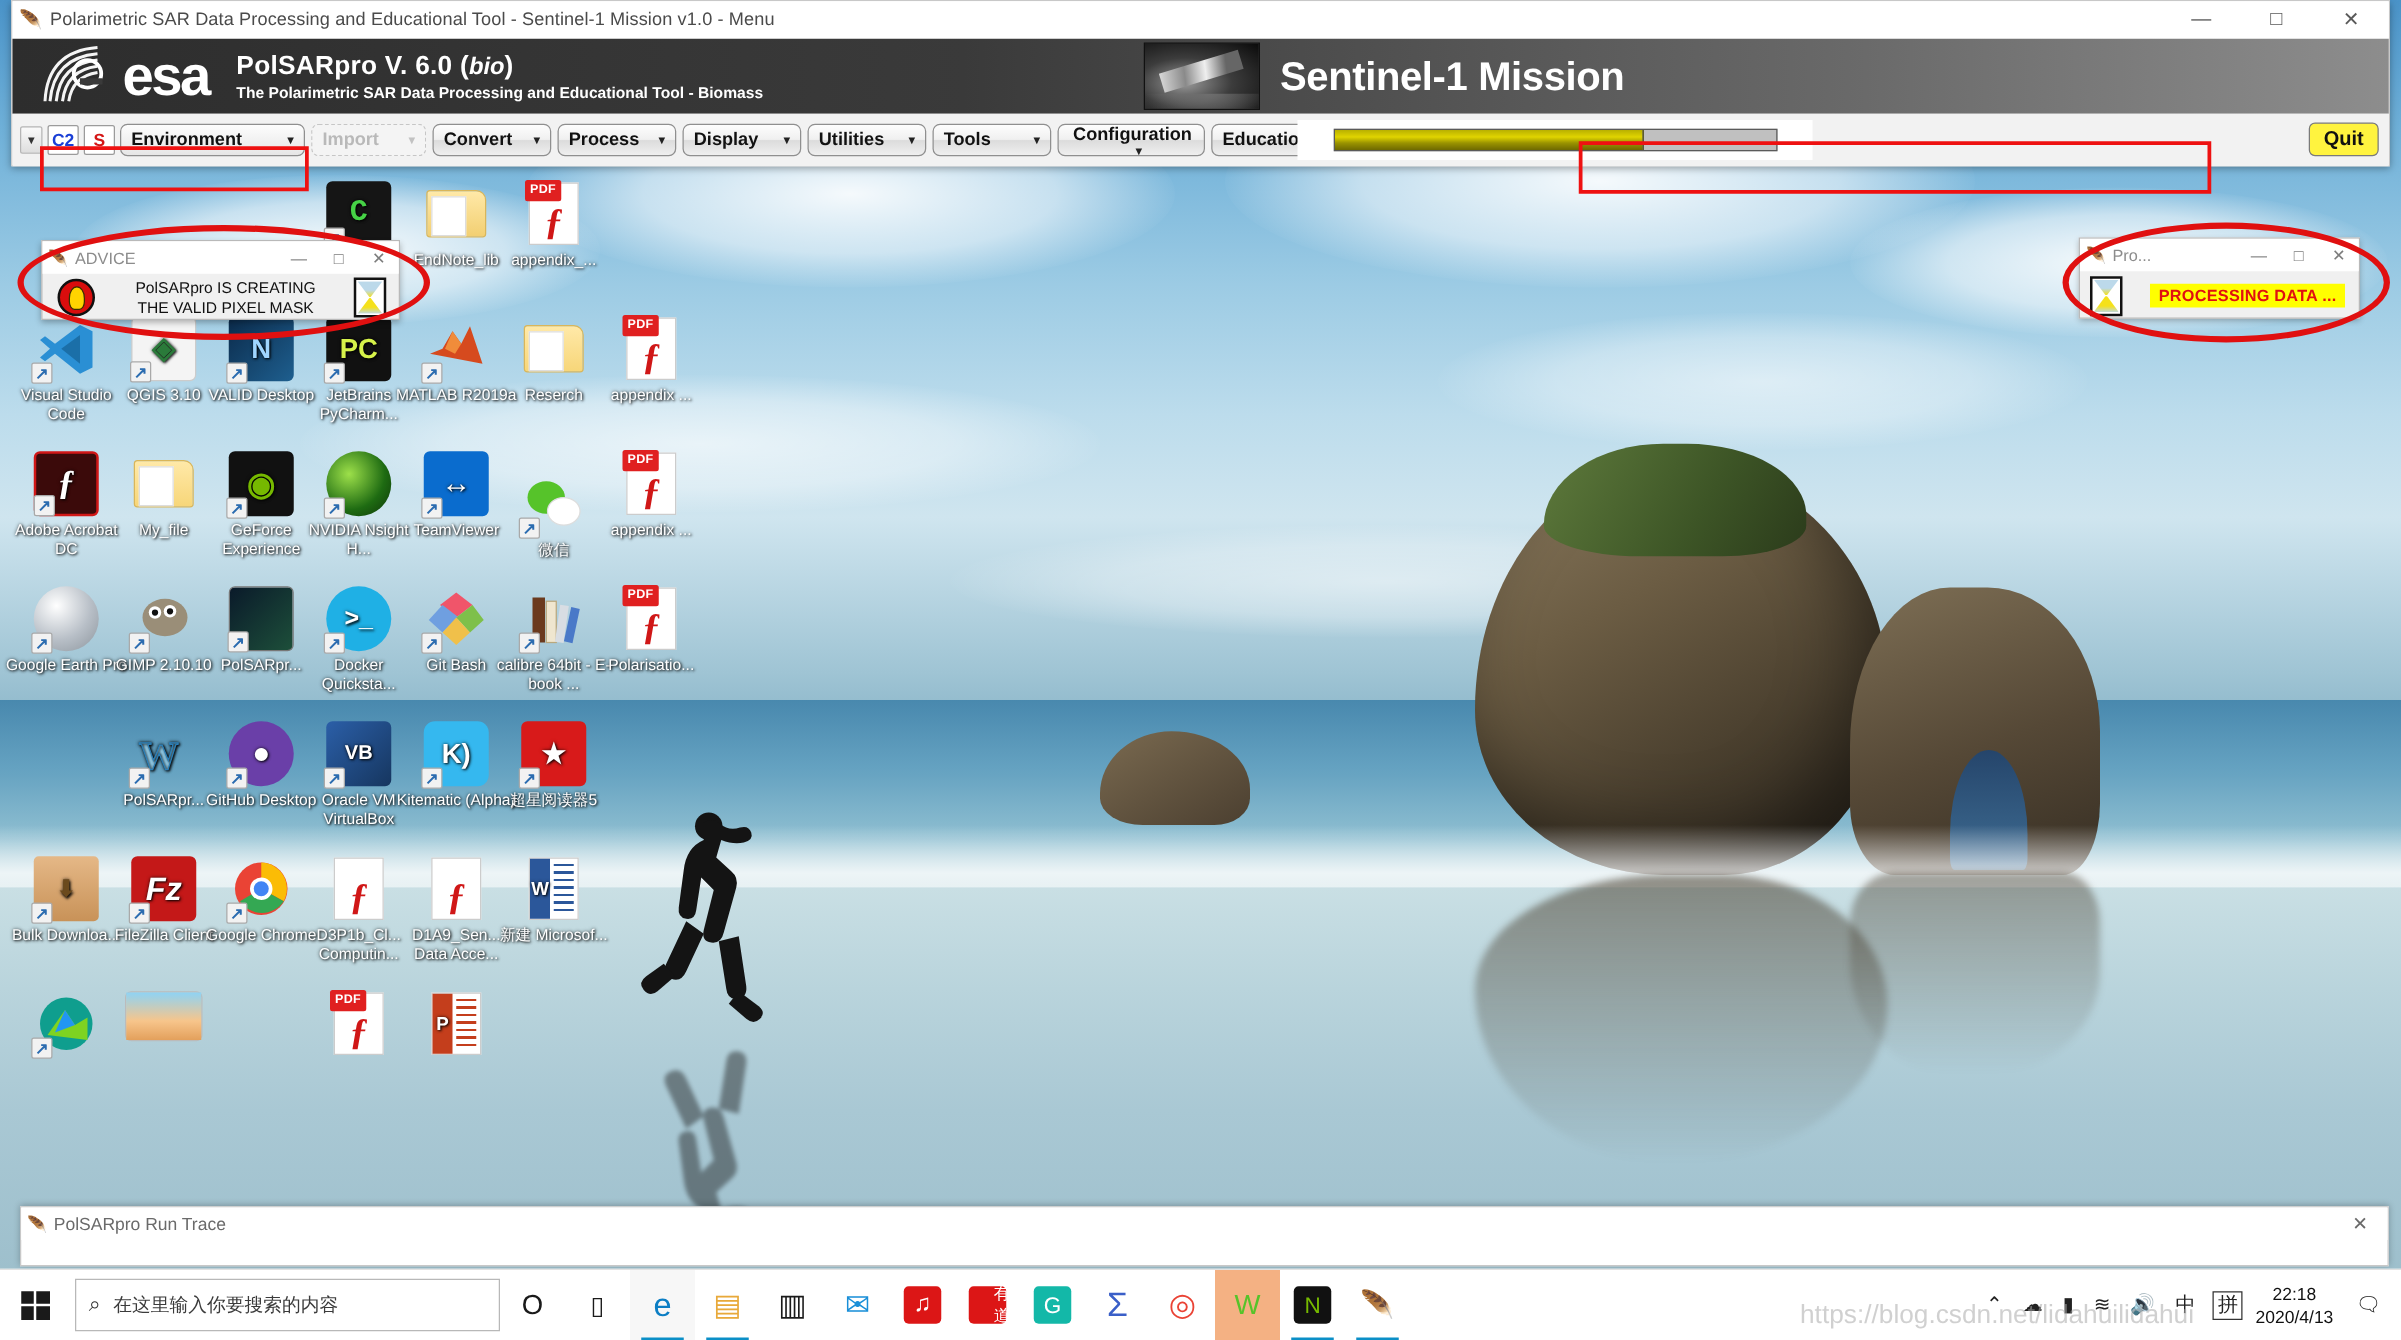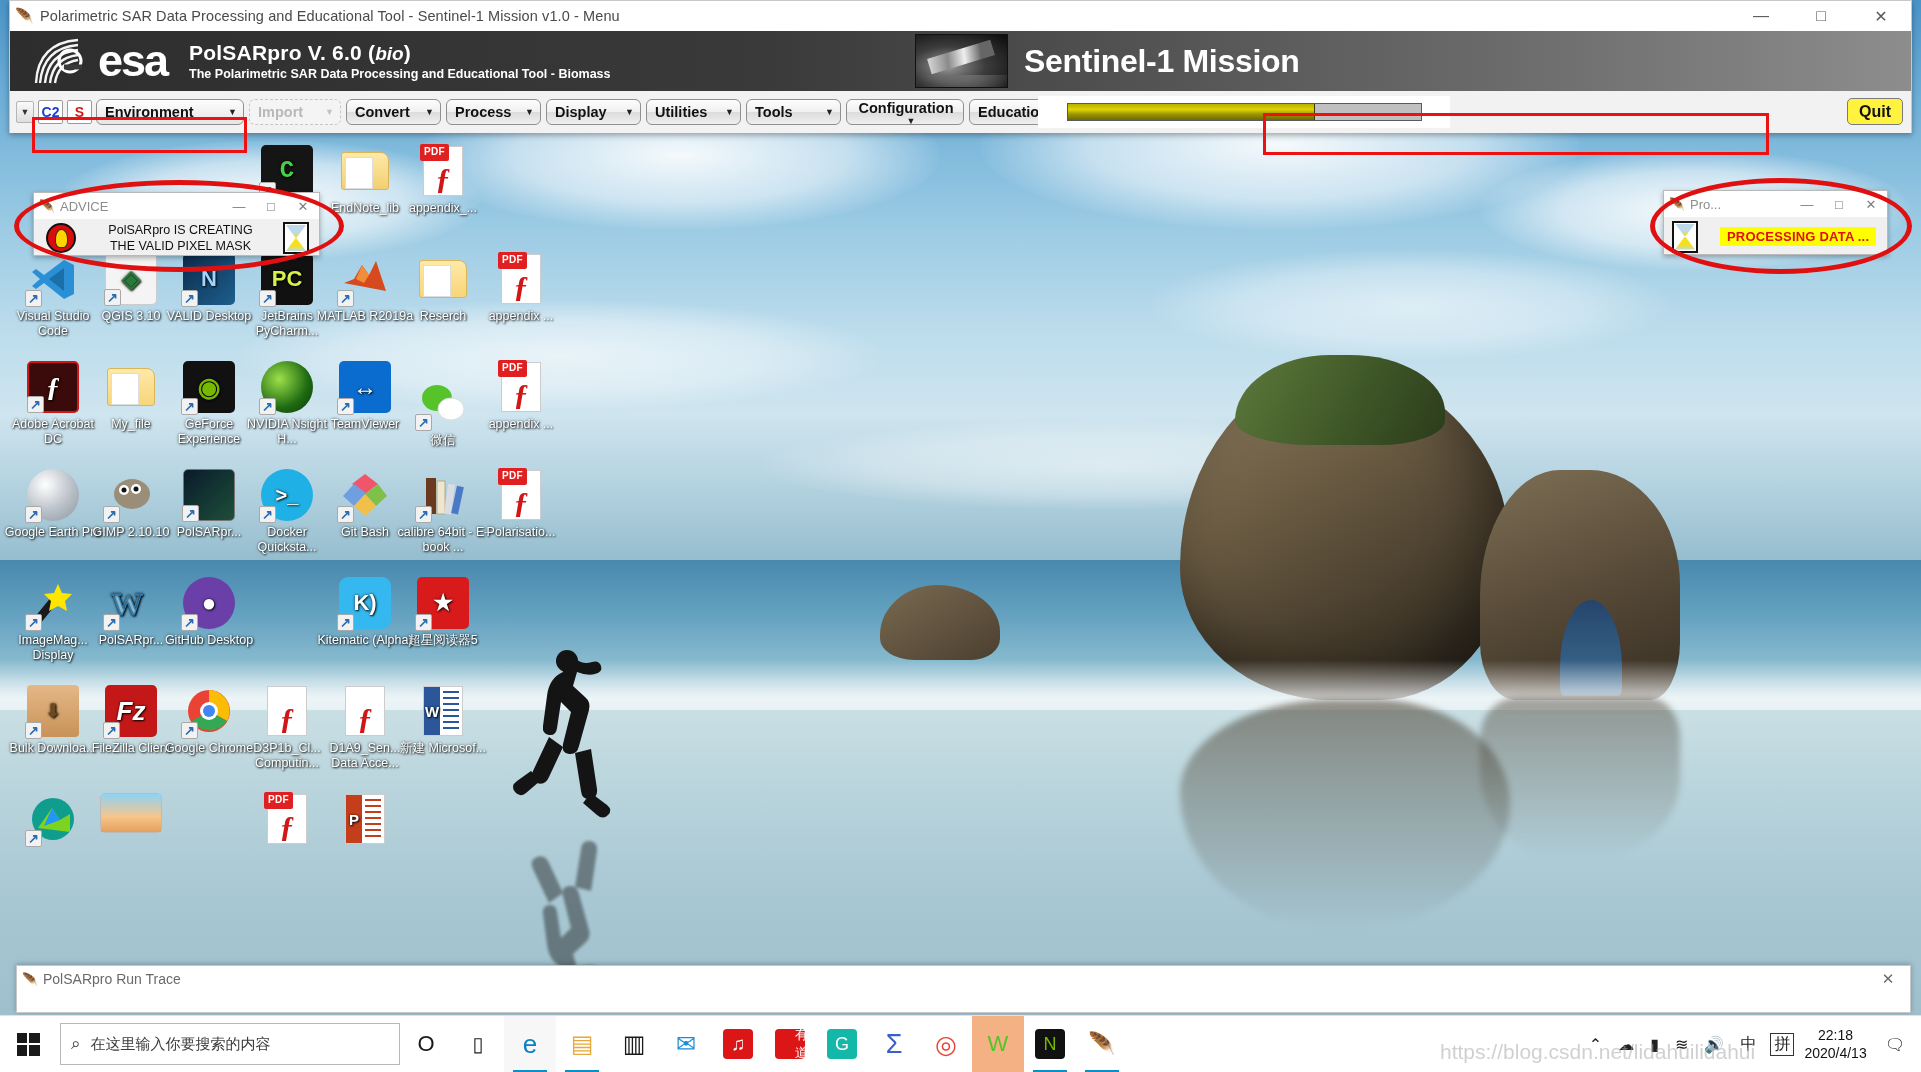--- a/index.html
+++ b/index.html
@@ -186,21 +186,21 @@
   .tb-btn {
     width: 60px; height: 30px; display: flex; align-items: center; justify-content: center;
     color: #5a5a5a; font-size: 16px;
   }
 
   #esa-banner {
     height: 60px; background: linear-gradient(to right, #2d2d2d 0%, #3a3a3a 40%, #6a6a6a 78%, #8d8d8d 100%);
     display: flex; align-items: center; position: relative;
     border-left: 0;
   }
-  #esa-logo-wrap { display:flex; align-items:flex-end; margin-left: 24px; }
+  #esa-logo-wrap { display:flex; align-items:flex-start; margin-left: 24px; }
   #esa-word {
     font-family: "Liberation Sans", sans-serif; font-weight: bold; font-size: 45px;
     color: #fff; letter-spacing: -2px; margin-left: 2px;
   }
   #esa-text { margin-left: 22px; color: #fff; }
   #esa-text .l1 { font-size: 21px; font-weight: bold; letter-spacing: .2px; }
   #esa-text .l1 .bio {
     font-style: italic; font-size: 19px; letter-spacing: 0;
   }
   #esa-text .l2 { font-size: 12.5px; font-weight: bold; margin-top: 2px; }
@@ -655,45 +655,42 @@
       </div>
       <div class="dicon" style="left: 471px; top: 324px;">
         <div class="glyph">
           <div class="pdfpage">
             <span class="pdfbadge">PDF</span>
             <span class="acro">ƒ</span>
           </div>
         </div>
         <span class="label">Polarisatio...</span>
       </div>
-      <div class="dicon" style="left: 3px; top: 432px;">
-        <div class="glyph" style="background: transparent;">
-          <svg width="46" height="42" viewBox="0 0 46 42">
-            <path d="M4 36 L22 14 L28 20 L10 42 Z" fill="#1a1a1a"></path>
-            <path d="M28 2 l4 9 l10 1 l-7 7 l2 10 l-9 -5 l-9 5 l2 -10 l-7 -7 l10 -1 z" fill="#ffe600"></path>
-          </svg>
-          <span class="shortcut"></span>
-        </div>
-        <span class="label">ImageMag... Display</span>
-      </div>
       <div class="dicon" style="left: 81px; top: 432px;">
         <div class="glyph" style="background: transparent;">
           <svg width="46" height="44" viewBox="0 0 46 44">
             <text x="3" y="34" font-size="32" font-family="Liberation Serif, serif" fill="#9fe0ff" stroke="#2a7fb8">W</text>
           </svg>
           <span class="shortcut"></span>
         </div>
         <span class="label">PolSARpr...</span>
       </div>
       <div class="dicon" style="left: 159px; top: 432px;">
         <div class="glyph" style="background: rgb(106, 63, 168); border-radius: 50%;">
           <span style="color:#fff;font-size:24px">●</span>
           <span class="shortcut"></span>
         </div>
         <span class="label">GitHub Desktop</span>
+      </div>
+      <div class="dicon" style="left: 237px; top: 432px;">
+        <div class="glyph" style="background: linear-gradient(135deg, rgb(43, 95, 168), rgb(22, 54, 95));">
+          <span style="color:#fff;font-size:16px">VB</span>
+          <span class="shortcut"></span>
+        </div>
+        <span class="label">Oracle VM VirtualBox</span>
       </div>
       <div class="dicon" style="left: 315px; top: 432px;">
         <div class="glyph" style="background: rgb(53, 184, 239); border-radius: 9px;">
           <span style="color:#fff;font-size:22px;font-weight:bold">K)</span>
           <span class="shortcut"></span>
         </div>
         <span class="label">Kitematic (Alpha)</span>
       </div>
       <div class="dicon" style="left: 393px; top: 432px;">
         <div class="glyph" style="background: rgb(216, 26, 26);">

